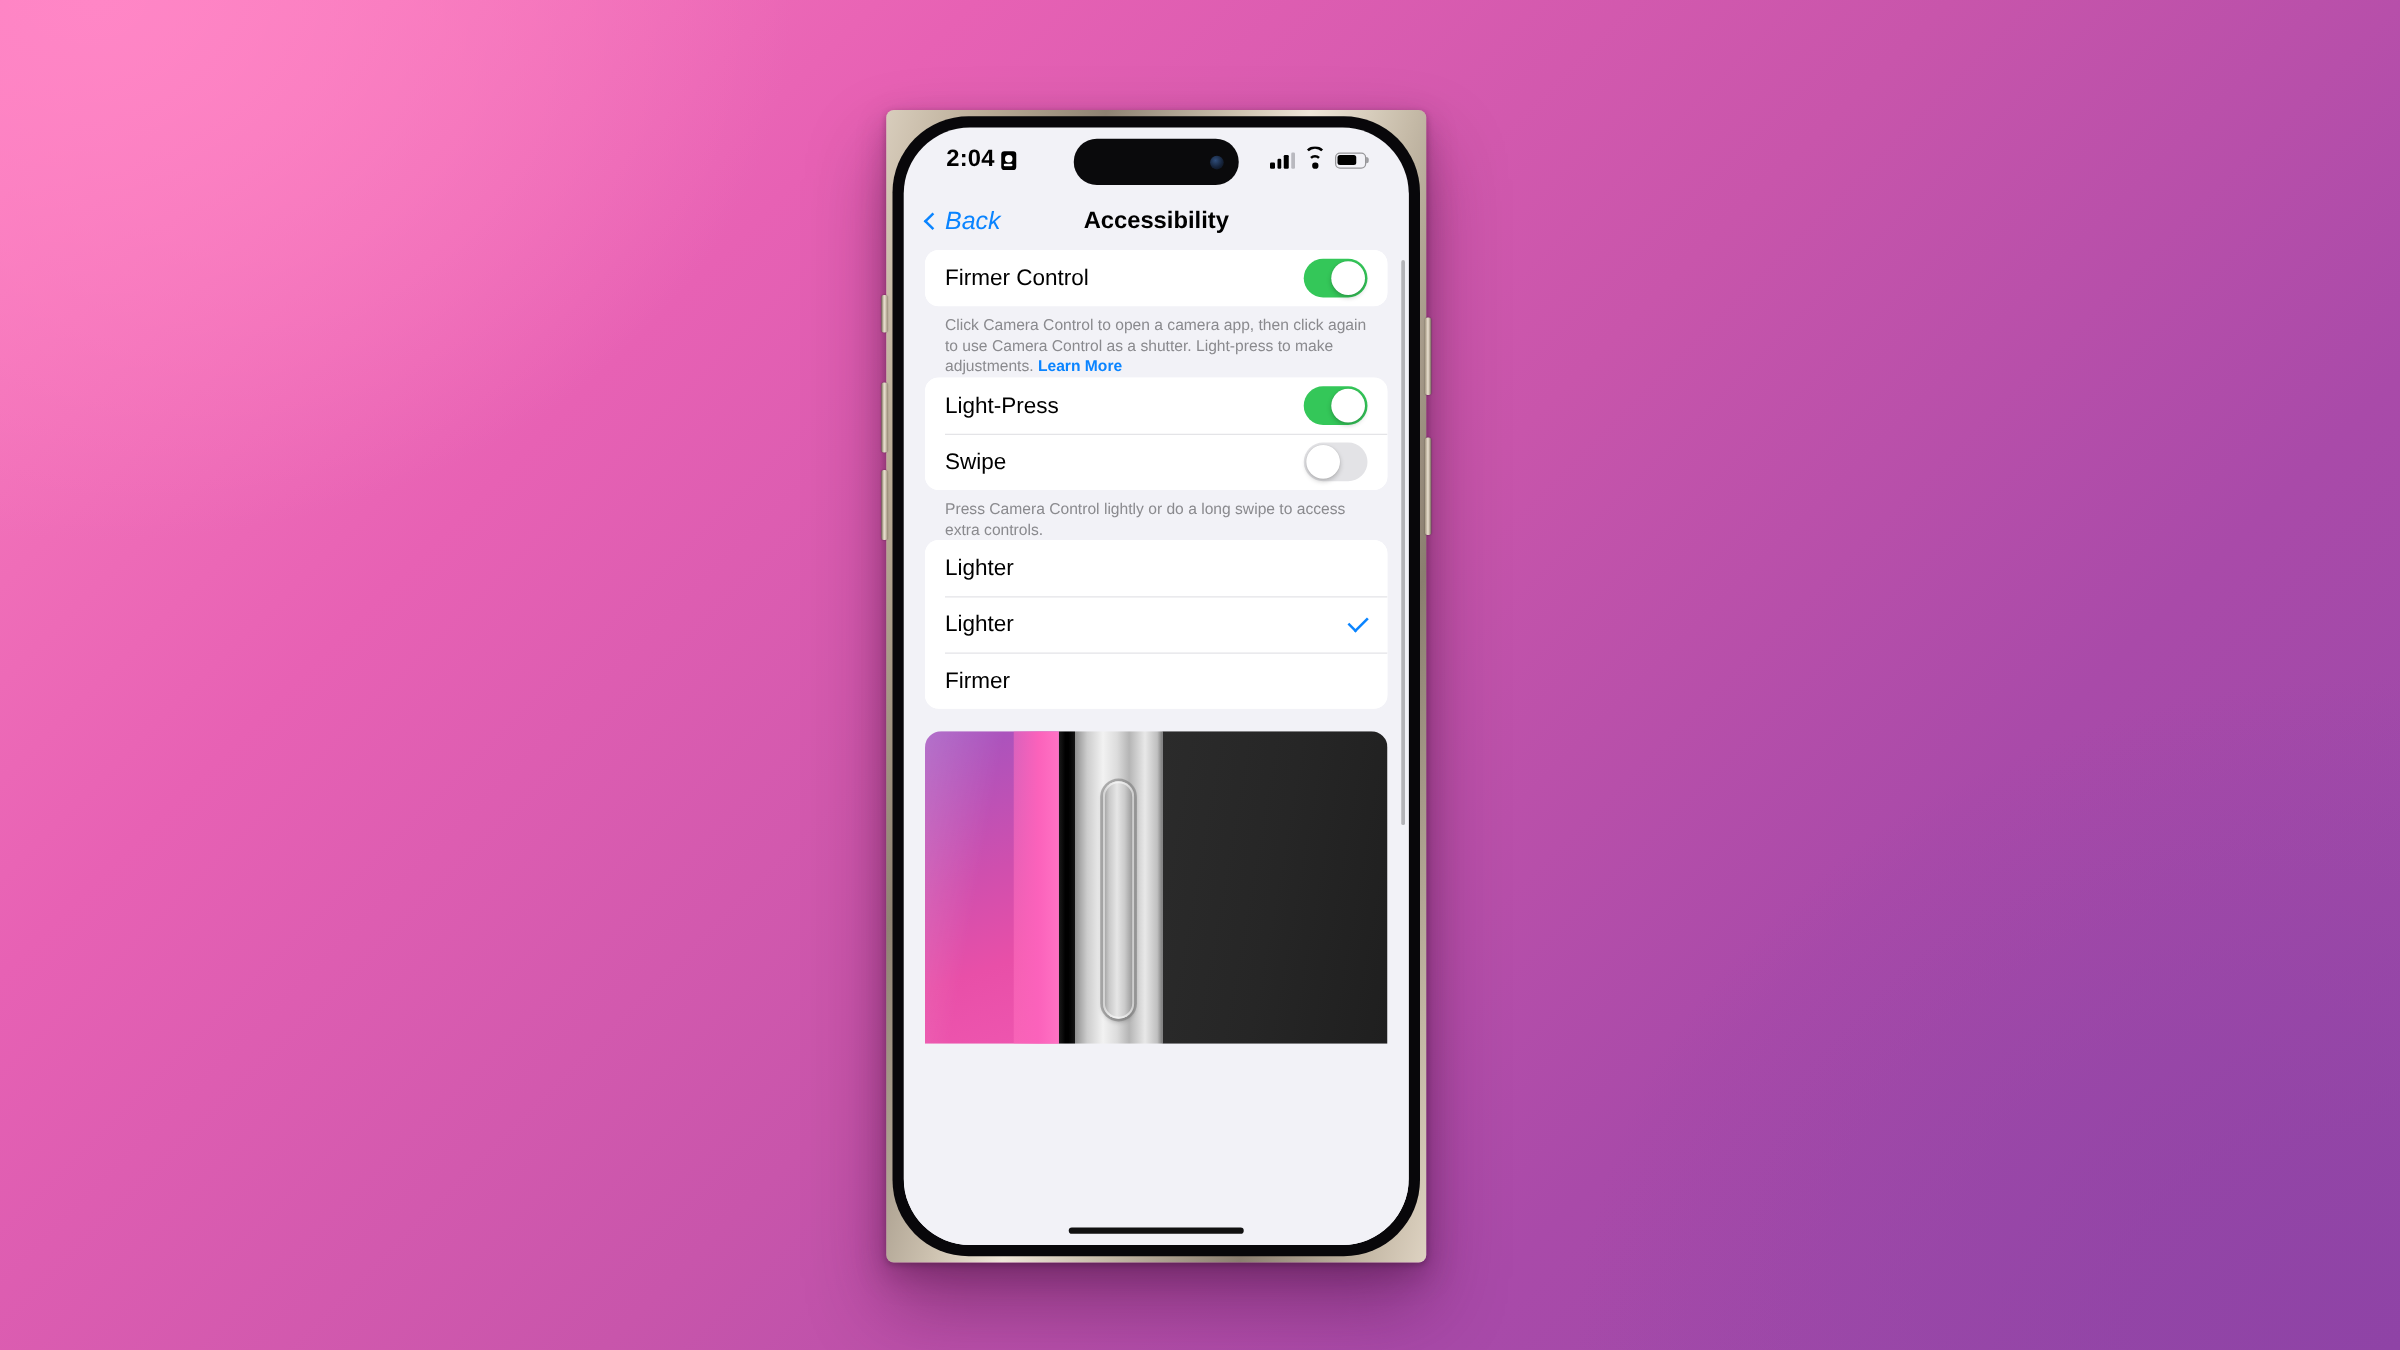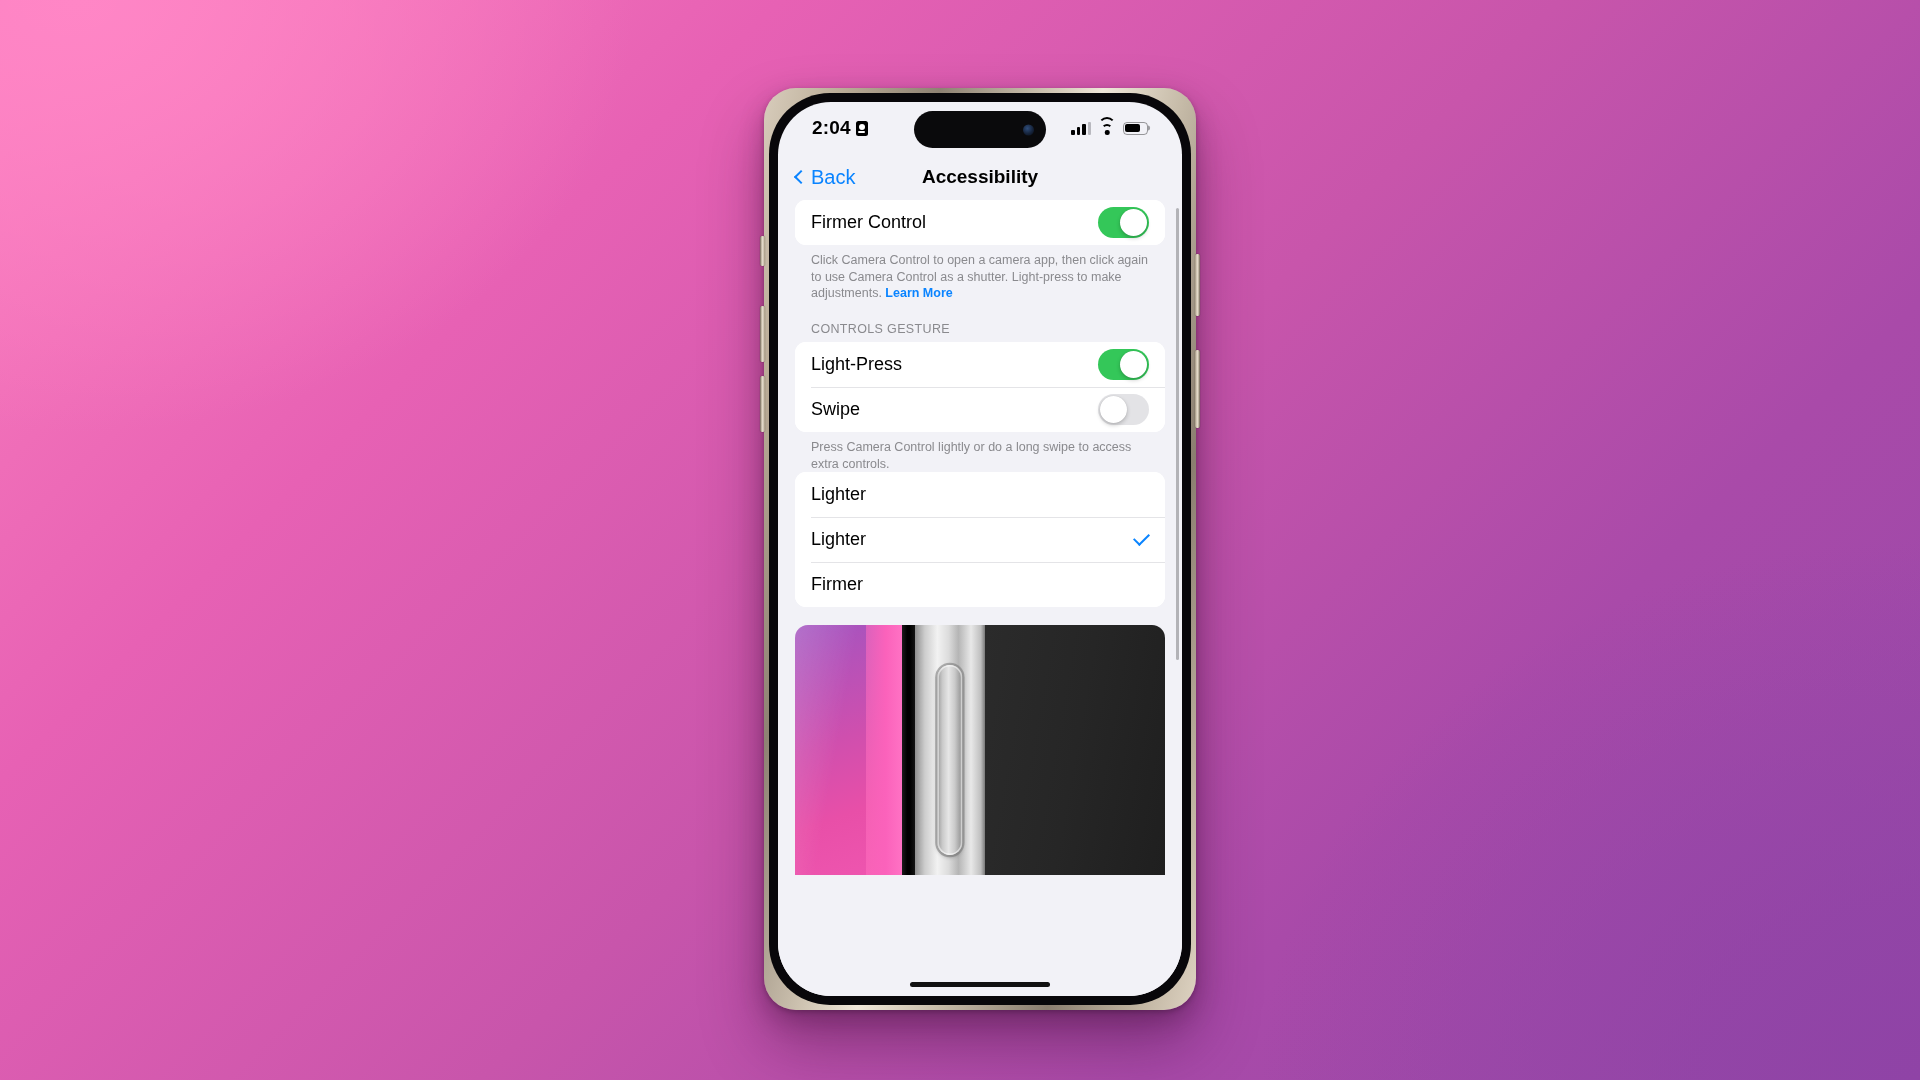--- a/index.html
+++ b/index.html
@@ -15,23 +15,23 @@
     width: 1920px; height: 1080px;
     background:
       radial-gradient(ellipse 900px 700px at 4% 0%, #ff86c6 0%, rgba(255,134,198,0) 62%),
       radial-gradient(ellipse 1100px 900px at 100% 100%, #8f43a6 0%, rgba(143,67,166,0) 60%),
       linear-gradient(135deg, #fb7fbe 0%, #e761b4 26%, #c855ab 52%, #a94aa9 74%, #9448a8 100%);
   }
 
   
   #phone {
     position: absolute;
-    left: 764px; top: 88px;
+    left: 709px; top: 88px;
     width: 432px; height: 922px;
-    border-radius: 32px;
+    border-radius: 6px;
     background: linear-gradient(105deg,#d8cdbc 0%,#b9ab96 12%,#8e8273 26%,#cfc4b2 42%,#efe7d9 50%,#c6bba8 62%,#8a7e6f 78%,#c2b6a3 92%,#ded3c2 100%);
     padding: 5px;
     box-shadow:
       0 34px 62px rgba(58,10,52,0.40),
       0 10px 24px rgba(58,10,52,0.28),
       0 2px 5px rgba(0,0,0,0.25);
   }
   #phone-inner {
     position: relative;
     width: 100%; height: 100%;
@@ -148,20 +148,21 @@
     flex: 0 0 46px;
     position: relative;
     display: flex; align-items: center;
     padding: 0 18px;
     background: #f2f2f7;
   }
   #back-button {
     display: flex; align-items: center; gap: 4px;
     color: #0a84ff; font-size: 20px;
     cursor: pointer;
+    font-style: italic;
   }
   .chev {
     width: 10px; height: 10px;
     border-left: 2.6px solid #0a84ff;
     border-bottom: 2.6px solid #0a84ff;
     transform: rotate(45deg);
     margin-right: 1px;
   }
   #nav-title {
     position: absolute; left: 0; right: 0;
@@ -375,21 +376,20 @@
               <span class="toggle on">
                 <span class="knob"></span>
               </span>
             </div>
           </div>
 
           <div class="footnote">
             <span>Click Camera Control to open a camera app, then click again to use Camera Control as a shutter. Light-press to make adjustments. </span><a href="#">Learn More</a>
           </div>
 
-          <div class="section-header">CONTROLS GESTURE</div>
 
           <div class="group">
             <div class="row">
               <span class="row-label">Light-Press</span>
               <span class="toggle on">
                 <span class="knob"></span>
               </span>
             </div>
             <div class="row">
               <span class="row-label">Swipe</span>

